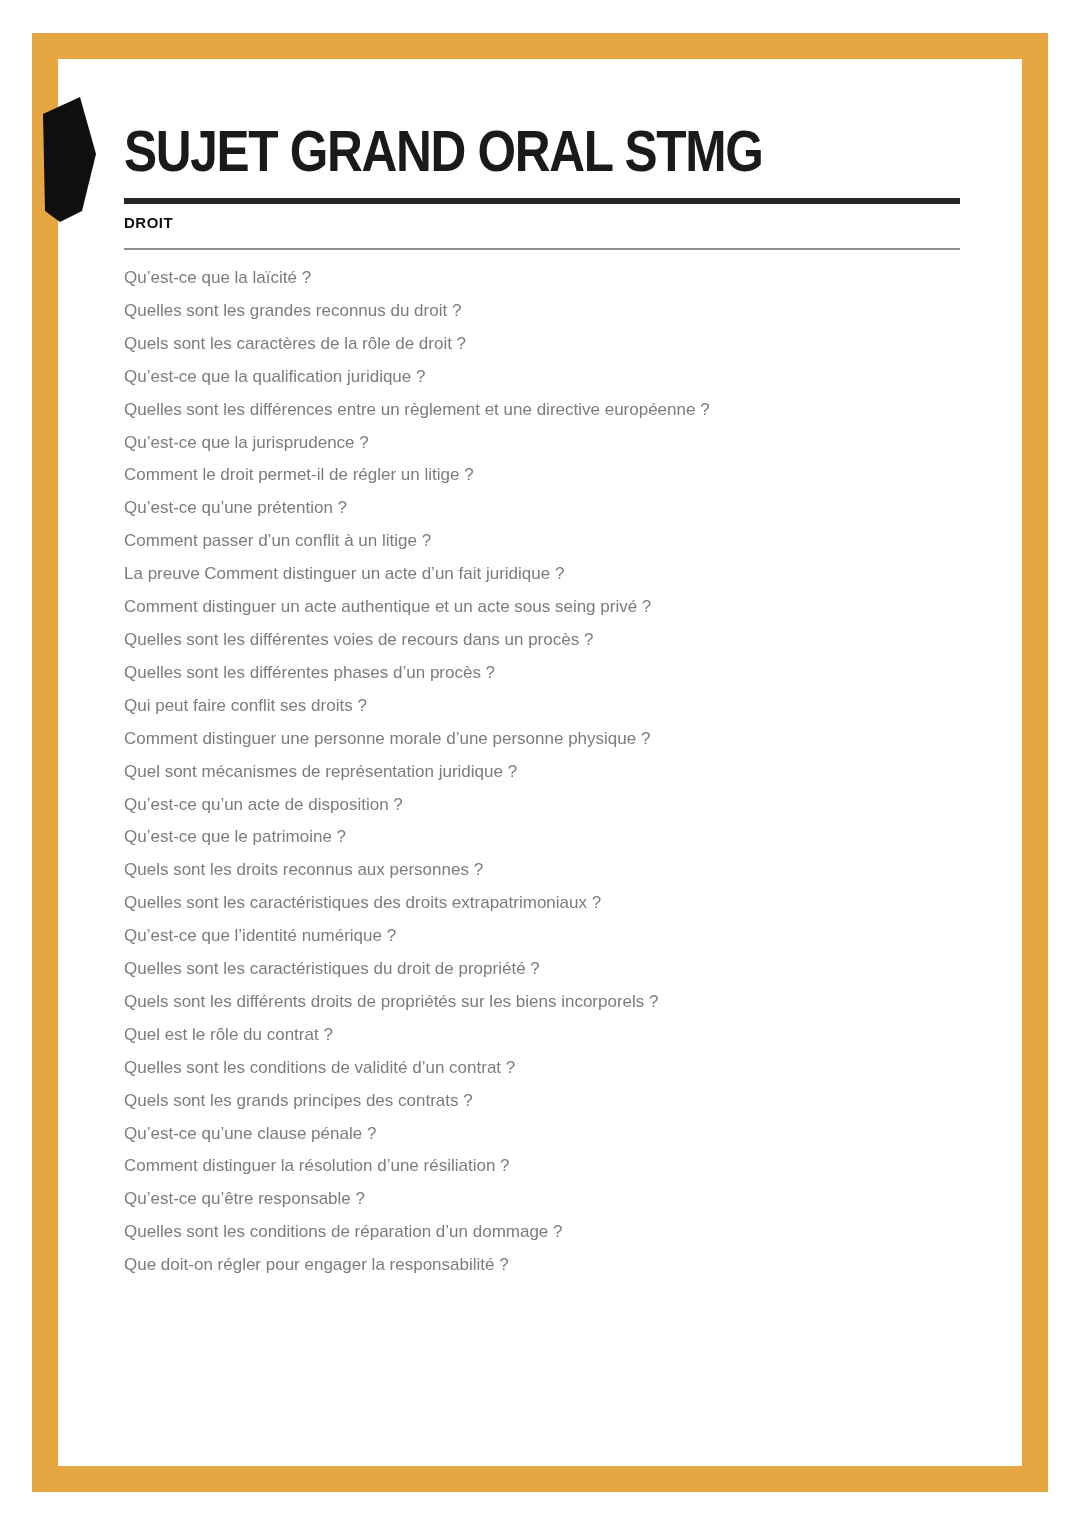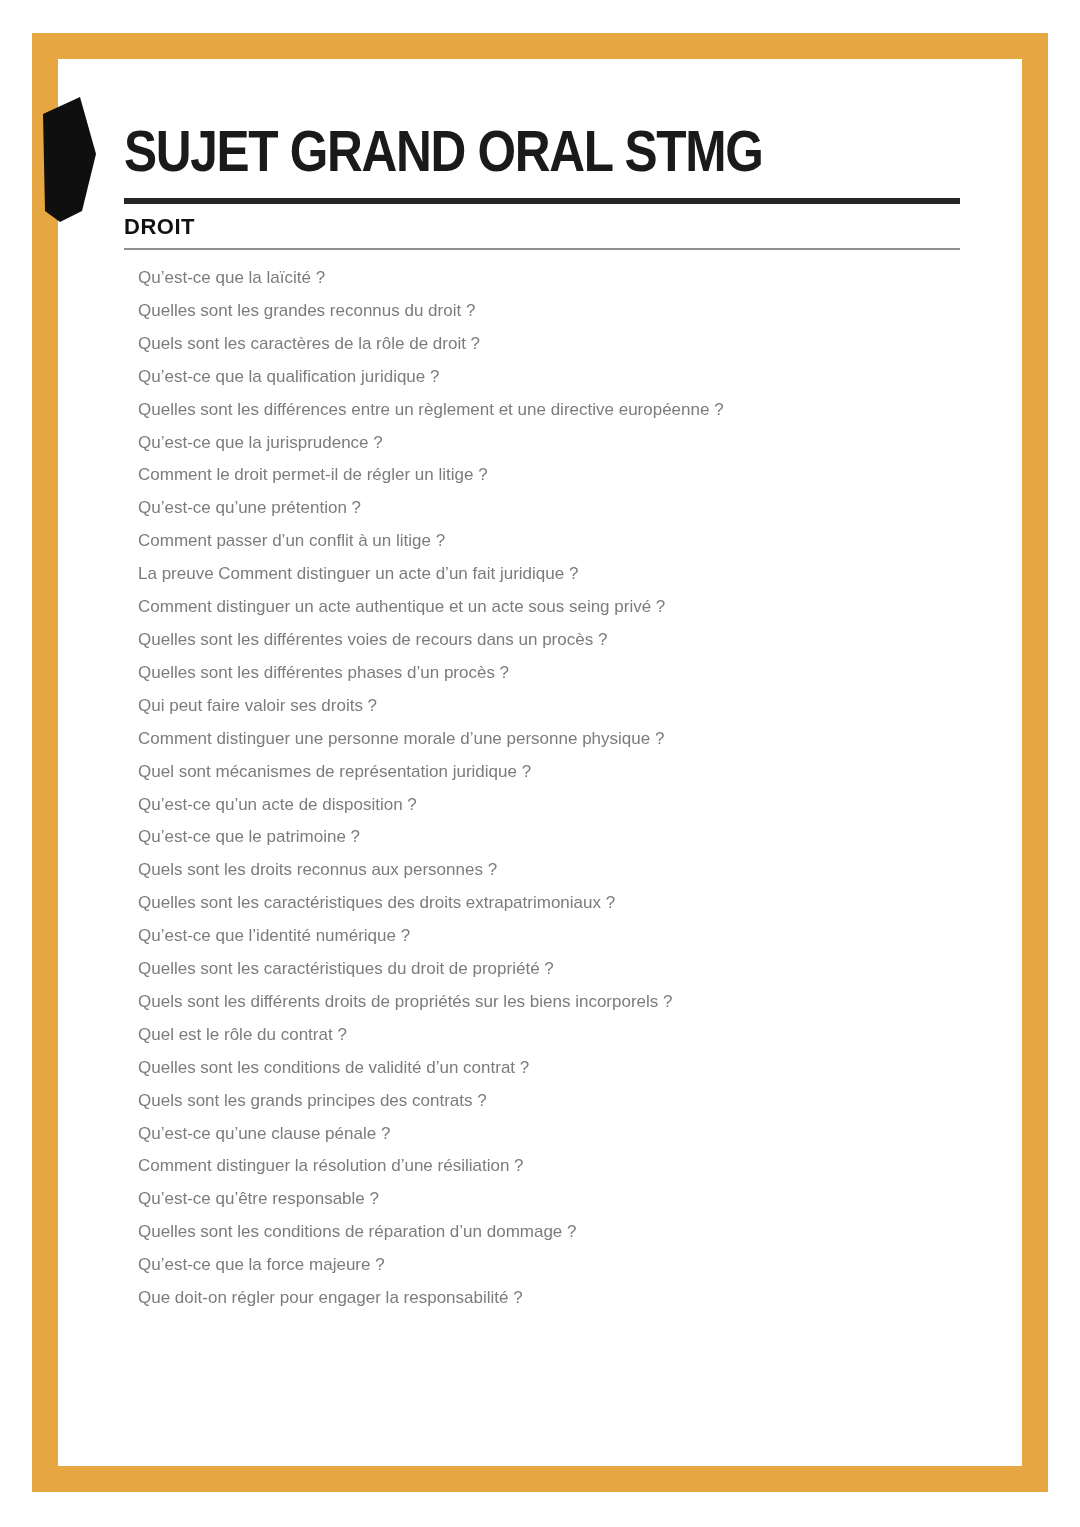--- a/index.html
+++ b/index.html
@@ -32,28 +32,28 @@
     font-size:57px;font-weight:800;color:var(--title,#1A1A1A);
     letter-spacing:-1.5px;white-space:nowrap;
     transform:scaleX(0.87);transform-origin:left center;
   }
   .rule-thick{
     position:absolute;left:0;top:198px;width:836px;height:6px;
     background:var(--rule-thick,#262626);
   }
   .section-heading{
     position:absolute;left:0;top:214px;
-    font-size:22px;font-weight:700;color:#111;letter-spacing:0.5px;
+    font-size:15px;font-weight:700;color:#111;letter-spacing:0.5px;
   }
   .rule-thin{
     position:absolute;left:0;top:248px;width:836px;height:2px;
     background:var(--rule-thin,#8F8F8F);
   }
   .questions{
-    position:absolute;left:14px;top:262px;width:870px;
+    position:absolute;left:0;top:262px;width:870px;
     margin:0;padding:0;list-style:none;
   }
   .questions li{
     font-size:17px;line-height:32.9px;
     color:var(--question-text,#7C7C7C);
     white-space:nowrap;
   }
 </style>
 </head>
 <body>
@@ -76,33 +76,32 @@
       <li>Qu’est-ce que la qualification juridique ?</li>
       <li>Quelles sont les différences entre un règlement et une directive européenne ?</li>
       <li>Qu’est-ce que la jurisprudence ?</li>
       <li>Comment le droit permet-il de régler un litige ?</li>
       <li>Qu’est-ce qu’une prétention ?</li>
       <li>Comment passer d’un conflit à un litige ?</li>
       <li>La preuve Comment distinguer un acte d’un fait juridique ?</li>
       <li>Comment distinguer un acte authentique et un acte sous seing privé ?</li>
       <li>Quelles sont les différentes voies de recours dans un procès ?</li>
       <li>Quelles sont les différentes phases d’un procès ?</li>
-      <li>Qui peut faire valoir ses droits ?</li>
+      <li>Qui peut faire conflit ses droits ?</li>
       <li>Comment distinguer une personne morale d’une personne physique ?</li>
       <li>Quel sont mécanismes de représentation juridique ?</li>
       <li>Qu’est-ce qu’un acte de disposition ?</li>
       <li>Qu’est-ce que le patrimoine ?</li>
       <li>Quels sont les droits reconnus aux personnes ?</li>
       <li>Quelles sont les caractéristiques des droits extrapatrimoniaux ?</li>
       <li>Qu’est-ce que l’identité numérique ?</li>
       <li>Quelles sont les caractéristiques du droit de propriété ?</li>
       <li>Quels sont les différents droits de propriétés sur les biens incorporels ?</li>
       <li>Quel est le rôle du contrat ?</li>
       <li>Quelles sont les conditions de validité d’un contrat ?</li>
       <li>Quels sont les grands principes des contrats ?</li>
       <li>Qu’est-ce qu’une clause pénale ?</li>
       <li>Comment distinguer la résolution d’une résiliation ?</li>
       <li>Qu’est-ce qu’être responsable ?</li>
       <li>Quelles sont les conditions de réparation d’un dommage ?</li>
-      <li>Qu’est-ce que la force majeure ?</li>
       <li>Que doit-on régler pour engager la responsabilité ?</li>
     </ul>
 </div>
 
 </body></html>

